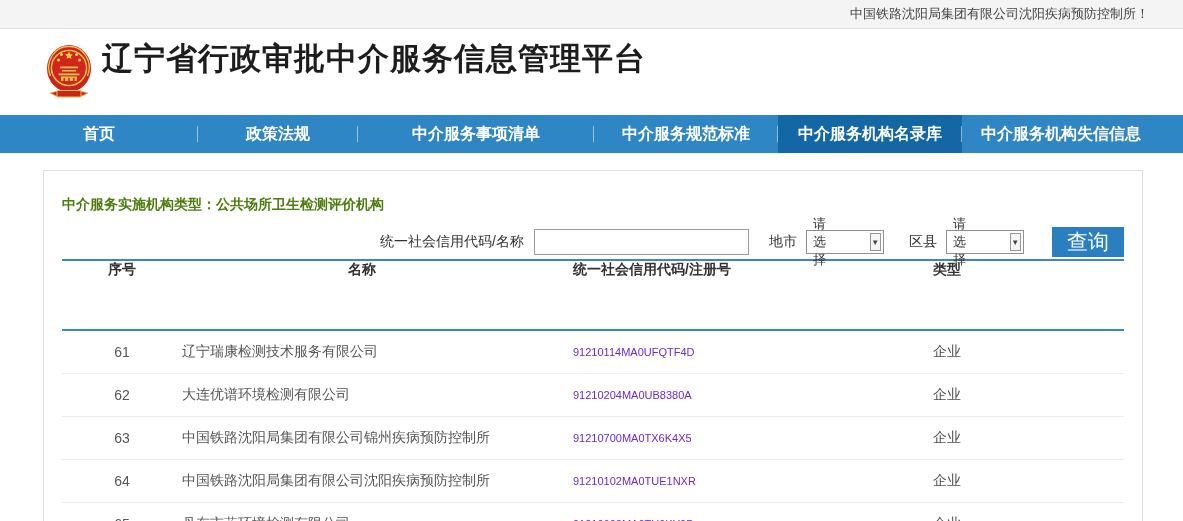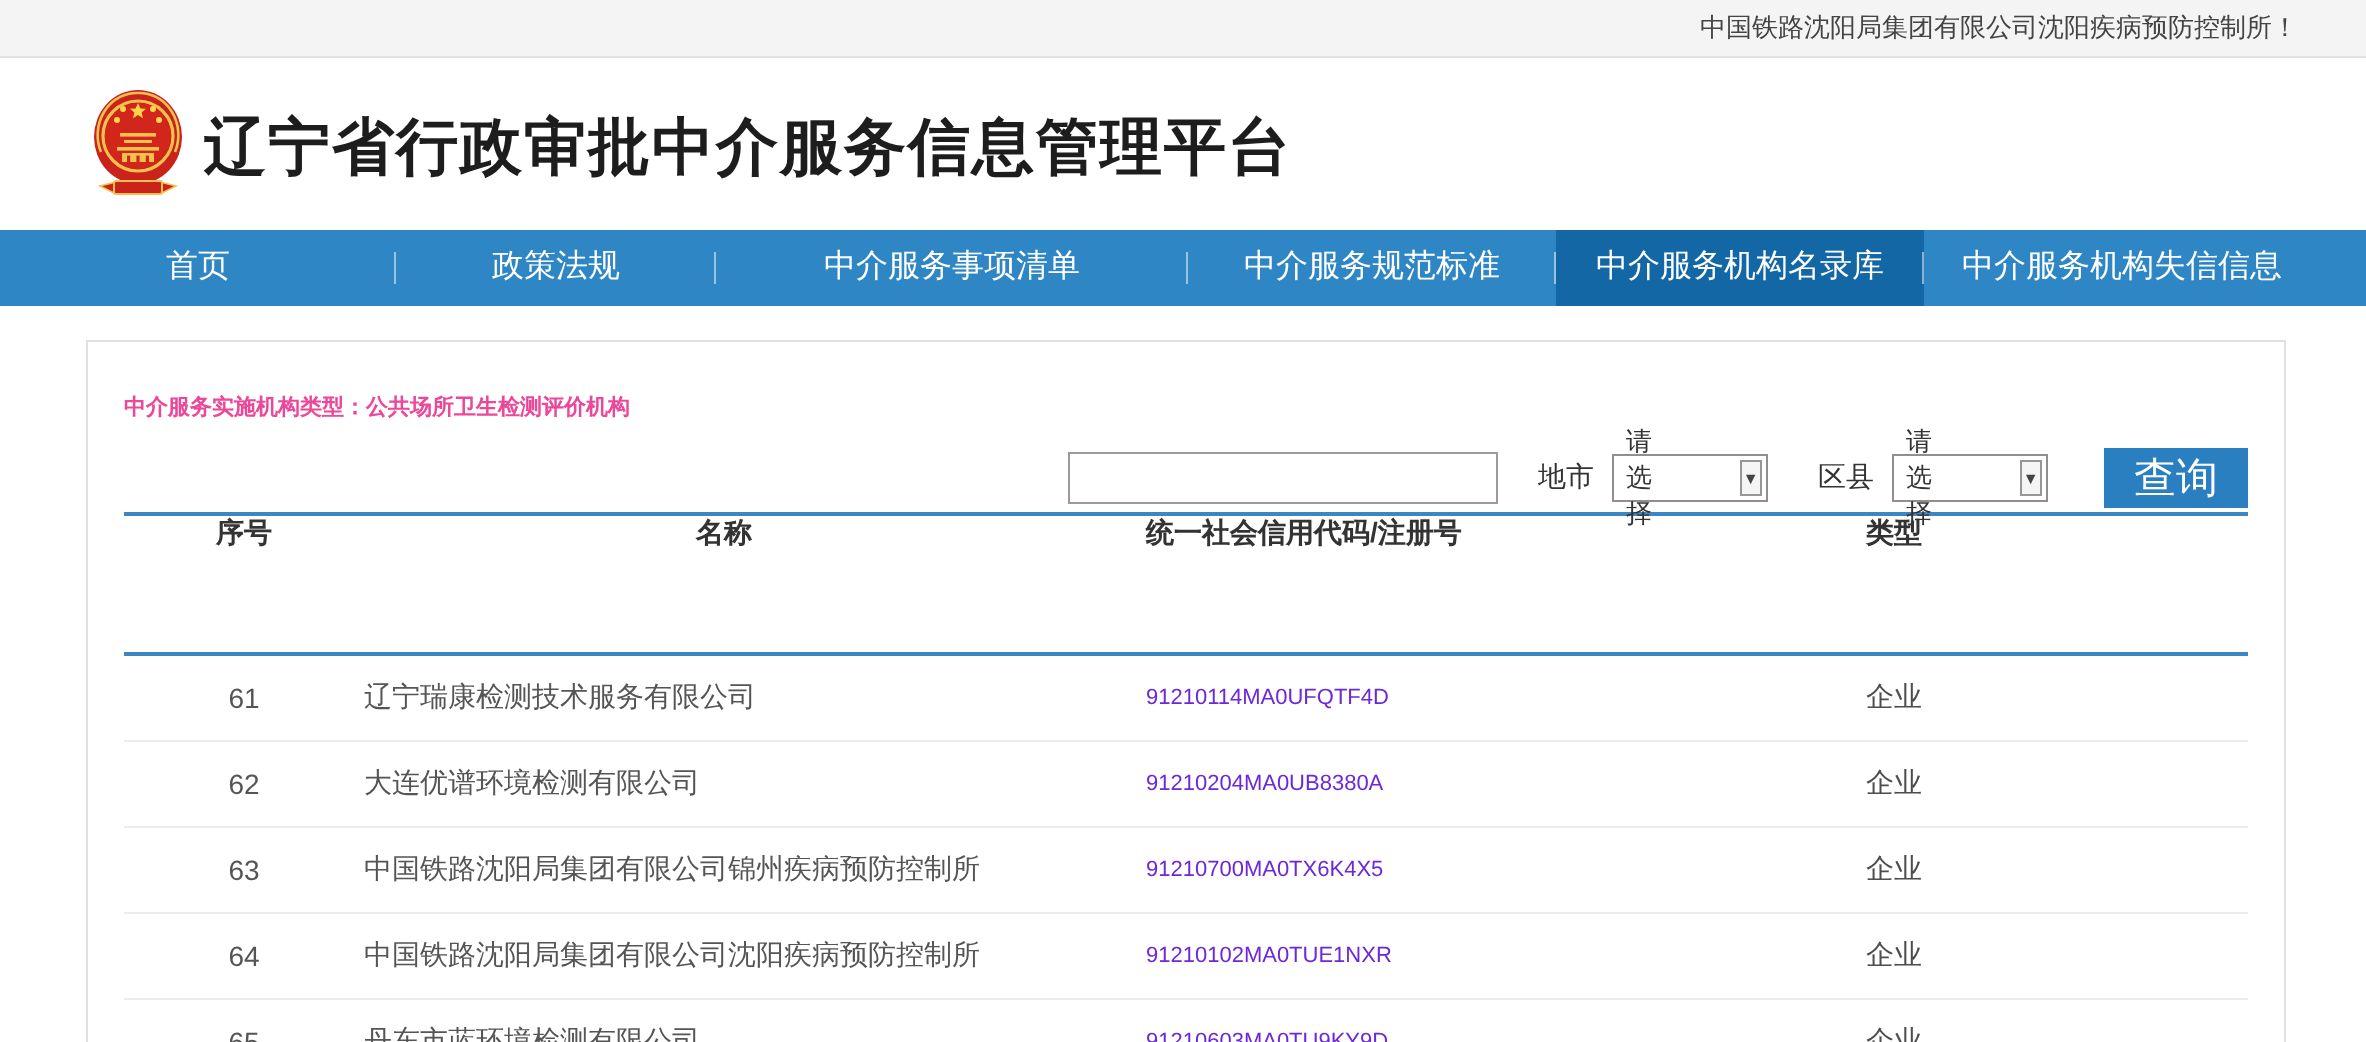--- a/index.html
+++ b/index.html
@@ -7,39 +7,39 @@
     font-family:"Liberation Sans","DejaVu Sans",sans-serif; }
 
   
   .topbar { height:29px; background:#f4f4f4; border-bottom:1px solid #e2e2e2;
     text-align:right; padding-right:34px; line-height:28px;
     font-size:13px; color:#444; }
 
   
   .header { height:86px; background:#fff; position:relative; }
   .header svg { position:absolute; left:46px; top:14px; }
-  .site-title { position:absolute; left:102px; top:24px; font-size:31px;
+  .site-title { position:absolute; left:102px; top:9px; font-size:31px;
     font-weight:bold; color:#1d1d1d; letter-spacing:1px; }
 
   
   nav { height:38px; background:#2f86c4; }
-  nav ul { display:flex; list-style:none; height:24px; }
+  nav ul { display:flex; list-style:none; height:24px;font-weight:bold; }
   nav li { position:relative; height:38px; line-height:38px; text-align:center;
     color:#fff; font-size:16px; cursor:pointer; }
   nav li:nth-child(1){ width:198px; } nav li:nth-child(2){ width:160px; }
   nav li:nth-child(3){ width:236px; } nav li:nth-child(4){ width:184px; }
   nav li:nth-child(5){ width:184px; } nav li:nth-child(6){ width:198px; }
   nav li:not(:last-child)::after { content:""; position:absolute; right:0; top:11px;
     width:1px; height:16px; background:rgba(255,255,255,.5); }
   nav li.active { background:#1467a5; }
 
   
   .panel { margin:17px 0 0 43px; width:1100px; height:600px;
     border:1px solid #e0e0e0; background:#fff; padding:25px 18px 0 18px; }
-  .section-title { font-size:11px; font-weight:bold; color:#ec4899; }
+  .section-title { font-size:14px; font-weight:bold; color:#4d7c0f; }
 
   
   .search-row { display:flex; justify-content:flex-end; align-items:center;
     margin-top:13px; height:30px; font-size:14px; color:#333; }
   .search-row .kw-label { margin-right:10px; }
   .kw-input { width:215px; height:26px; border:1px solid #9a9a9a;
     padding:0 6px; font-size:14px; outline:none; }
   .geo-label { margin-left:20px; margin-right:9px; }
   .geo-label.second { margin-left:25px; }
   .select { width:78px; height:24px; border:1px solid #8f8f8f; background:#fff;
@@ -120,20 +120,21 @@
       <li class="nav-item">
       <span>中介服务机构失信信息</span>
     </li>
     </ul>
 </nav>
 
 <div class="panel">
   <h2 class="section-title">中介服务实施机构类型：公共场所卫生检测评价机构</h2>
 
   <div class="search-row">
+    <span class="kw-label">统一社会信用代码/名称</span>
     <input class="kw-input" type="text" value="" style="">
     <span class="geo-label">地市</span>
     <div class="select">
       <span>请选择</span>
       <span class="sel-btn">▼</span>
     </div>
     <span class="geo-label second">区县</span>
     <div class="select">
       <span>请选择</span>
       <span class="sel-btn">▼</span>

